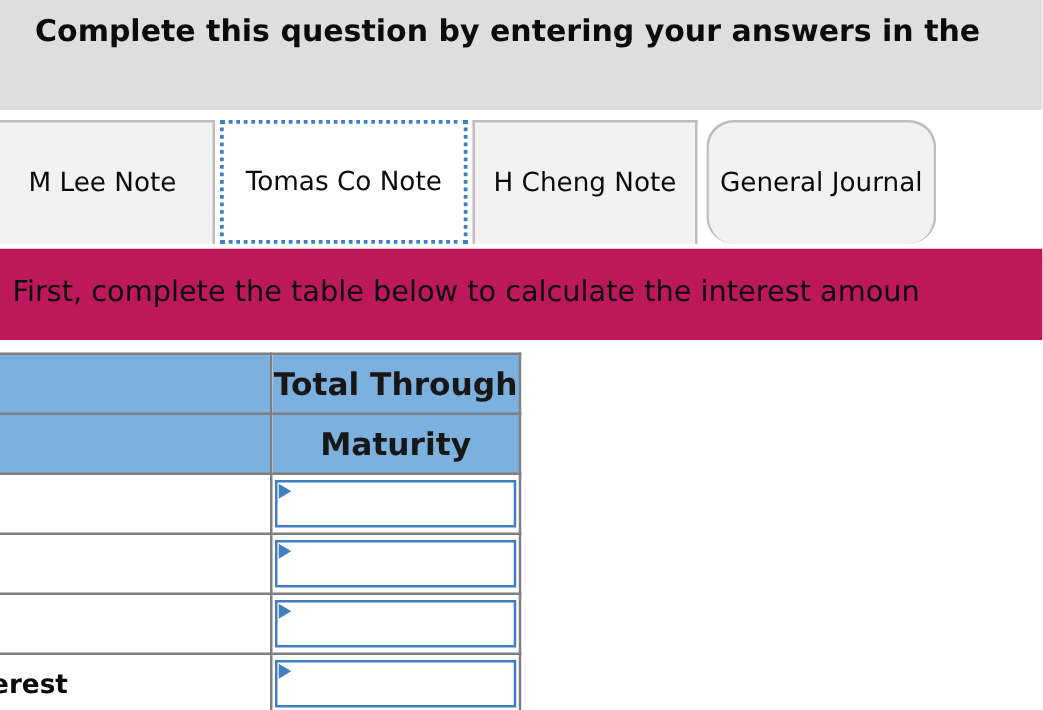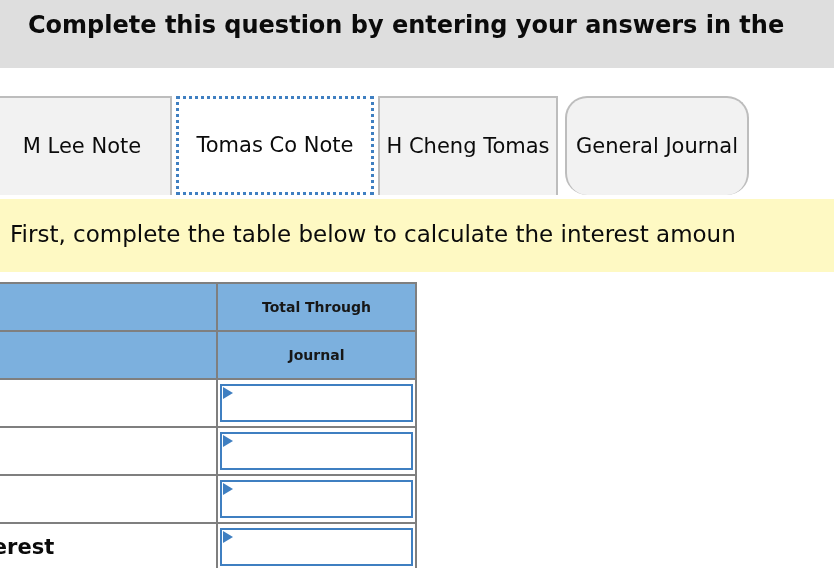--- a/index.html
+++ b/index.html
@@ -20,21 +20,21 @@
     height: 568px;
     overflow: hidden;
   }
 
   
   .top-banner {
     position: absolute;
     left: 0;
     top: 0;
     width: 834px;
-    height: 68px;
+    height: 88px;
     background: #dedede;
     overflow: hidden;
   }
   .top-banner-text {
     position: absolute;
     left: 28px;
     top: 9px;
     width: 1400px;
     font-size: 24px;
     font-weight: bold;
@@ -92,21 +92,21 @@
   .tab-3 { left: 565px; width: 184px; border-radius: 22px; }
   .tab-3 .tab-label { white-space: normal; }
 
   
   .sub-banner {
     position: absolute;
     left: 0;
     top: 199px;
     width: 834px;
     height: 73px;
-    background: #fef9c3;
+    background: #be185d;
     overflow: hidden;
   }
   .sub-banner-text {
     position: absolute;
     left: 10px;
     top: 20px;
     width: 1500px;
     font-size: 23px;
     color: #0b0b0b;
     white-space: nowrap;
@@ -129,21 +129,21 @@
     height: 46px;
     vertical-align: middle;
     overflow: hidden;
   }
   .col-label { width: 322px; }
   .col-value { width: 199px; }
 
   .hdr-cell {
     background: #7cb0de;
     text-align: center;
-    font-size: 14px;
+    font-size: 25px;
     font-weight: bold;
     color: #171717;
   }
   .hdr-blank {
     background: #7cb0de;
   }
   .row-label {
     background: #ffffff;
     font-size: 21px;
     font-weight: bold;
@@ -200,21 +200,21 @@
   </div>
 
   <div class="tab-strip">
     <div class="tab tab-0">
       <span class="tab-label">M Lee Note</span>
     </div>
     <div class="tab tab-1 active">
       <span class="tab-label">Tomas Co Note</span>
     </div>
     <div class="tab tab-2">
-      <span class="tab-label">H Cheng Tomas</span>
+      <span class="tab-label">H Cheng Note</span>
     </div>
     <div class="tab tab-3">
       <span class="tab-label">General Journal</span>
     </div>
     <div class="tab-strip-baseline"></div>
   </div>
 
   <div class="sub-banner">
     <div class="sub-banner-text">First, complete the table below to calculate the interest amoun</div>
   </div>
@@ -224,21 +224,21 @@
       <col class="col-label">
       <col class="col-value">
     </colgroup>
     <tbody>
       <tr>
         <td class="hdr-blank"></td>
         <td class="hdr-cell">Total Through</td>
       </tr>
       <tr>
         <td class="hdr-blank"></td>
-        <td class="hdr-cell">Journal</td>
+        <td class="hdr-cell">Maturity</td>
       </tr>
 
       <tr>
         <td class="row-label">Principal</td>
         <td class="input-cell">
           <div class="input-wrap">
             <span class="cell-marker"></span>
             <input class="input-field" type="text" value="" style="">
           </div>
         </td>

